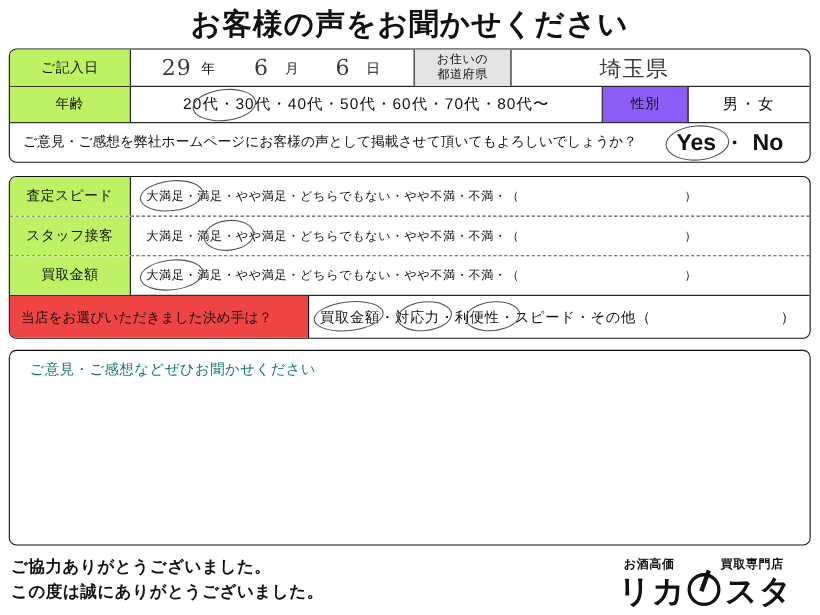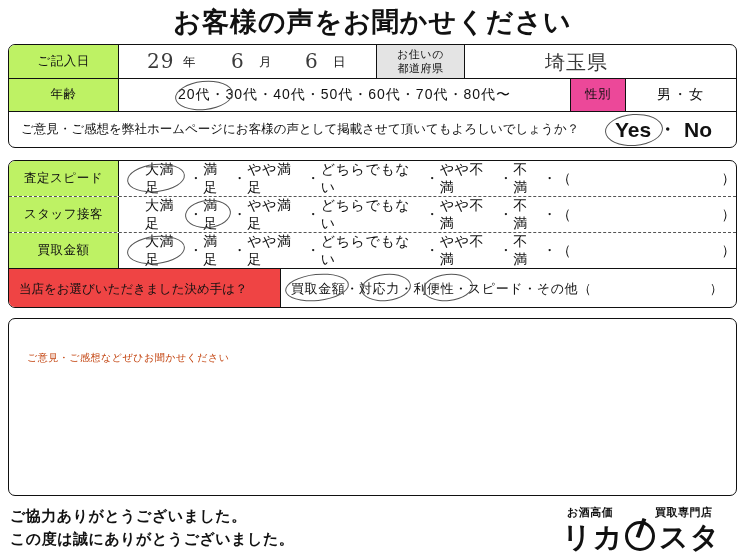--- a/index.html
+++ b/index.html
@@ -61,40 +61,40 @@
   .r1 .date{width:258px;border-right:1.2px solid #111;padding-left:8px;position:relative;}
   .r1 .addr-lbl{width:88px;background:#e4e4e4;border-right:1.2px solid #111;font-size:11px;}
   .r1 .addr-val{flex:1;padding-left:18px;position:relative;}
 
   .date-unit{position:absolute;font-size:12.5px;color:#111;}
 
   
   .r2{height:33px;}
   .r2 .lbl{width:110px;border-right:1.2px solid #111;}
   .r2 .ages{flex:1;display:flex;align-items:center;justify-content:center;gap:0;font-size:14px;letter-spacing:1px;border-right:1.2px solid #111;position:relative;}
-  .r2 .sex-lbl{width:55px;background:#ec4899;border-right:1.2px solid #111;font-size:12.5px;}
+  .r2 .sex-lbl{width:78px;background:#8b5cf6;border-right:1.2px solid #111;font-size:12.5px;}
   .r2 .sex-val{width:110px;display:flex;align-items:center;justify-content:center;font-size:14px;letter-spacing:2px;}
 
   
   .r3{height:35px;}
   .r3 .q{flex:1;display:flex;align-items:center;padding-left:12px;font-size:12.5px;}
   .r3 .yn{width:145px;display:flex;align-items:center;justify-content:center;gap:8px;font-size:21px;font-weight:bold;position:relative;}
 
   
   .b2row{height:36px;}
   .b2row .lbl{width:110px;border-right:1.2px solid #111;font-size:12.5px;}
-  .b2row .opts{flex:1;display:flex;align-items:center;padding-left:26px;font-size:14px;letter-spacing:0.6px;position:relative;}
+  .b2row .opts{flex:1;display:flex;align-items:center;padding-left:14px;font-size:11px;letter-spacing:0.6px;position:relative;}
   .b2last .q{width:272px;display:flex;align-items:center;padding-left:10px;font-size:12.5px;background:#ef4444;height:100%;box-sizing:border-box;border-right:1.2px solid #111;}
   .b2last .opts{flex:1;display:flex;align-items:center;padding-left:10px;font-size:13px;letter-spacing:0.6px;position:relative;}
   .blank-long{display:inline-block;width:150px;}
 
   
   .free-note{
-    position:absolute;left:18px;top:32px;
-    font-size:10px;color:#c2410c;letter-spacing:0.5px;
+    position:absolute;left:18px;top:8px;
+    font-size:13px;color:#0f766e;letter-spacing:0.5px;
   }
 
   
   .thanks{
     position:absolute;left:10px;top:505px;
     font-size:15px;font-weight:bold;line-height:1.5;
     letter-spacing:0.5px;
   }
   .logo{
     position:absolute;right:8px;top:505px;

